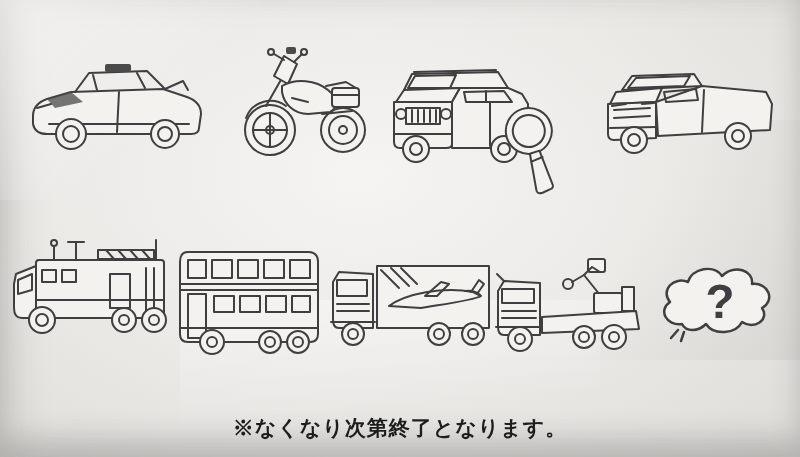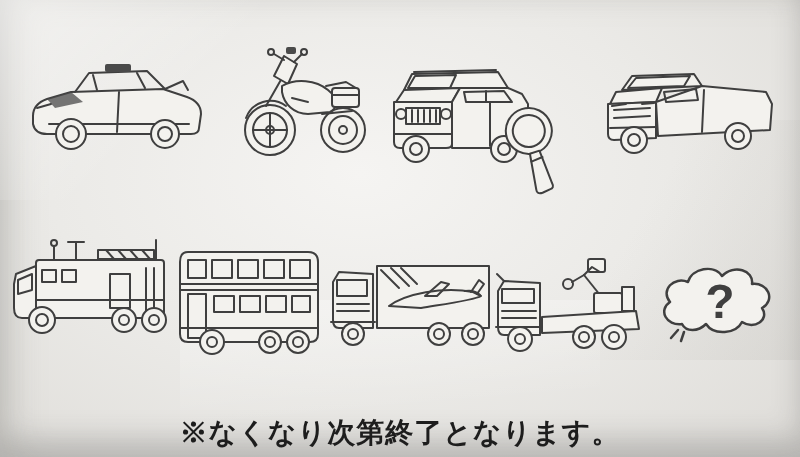--- a/index.html
+++ b/index.html
@@ -20,21 +20,21 @@
       background:linear-gradient(300deg, rgba(170,168,162,.18), rgba(0,0,0,0) 55%);}
   .w3{left:180px;top:300px;width:420px;height:150px;
       background:linear-gradient(175deg, rgba(255,255,255,.35), rgba(0,0,0,0) 70%);}
   .fig{position:absolute;}
   .fig svg{display:block;overflow:visible;}
   .ink{stroke:#3f3f3f;fill:none;stroke-width:2;stroke-linecap:round;stroke-linejoin:round;}
   .body-fill{fill:#f3f2ee;}
   .dark-fill{fill:#4a4a4a;stroke:none;}
   .footer-note{
     position:absolute;left:0;top:414px;width:100%;
-    text-align:center;font-size:28px;font-weight:700;color:#1d1d1d;
+    text-align:center;font-size:21px;font-weight:700;color:#1d1d1d;
     letter-spacing:1px;
   }
 </style>
 </head>
 <body>
 
 <div class="paper">
 
   <div class="wrinkle w1"></div>
   <div class="wrinkle w2"></div>

